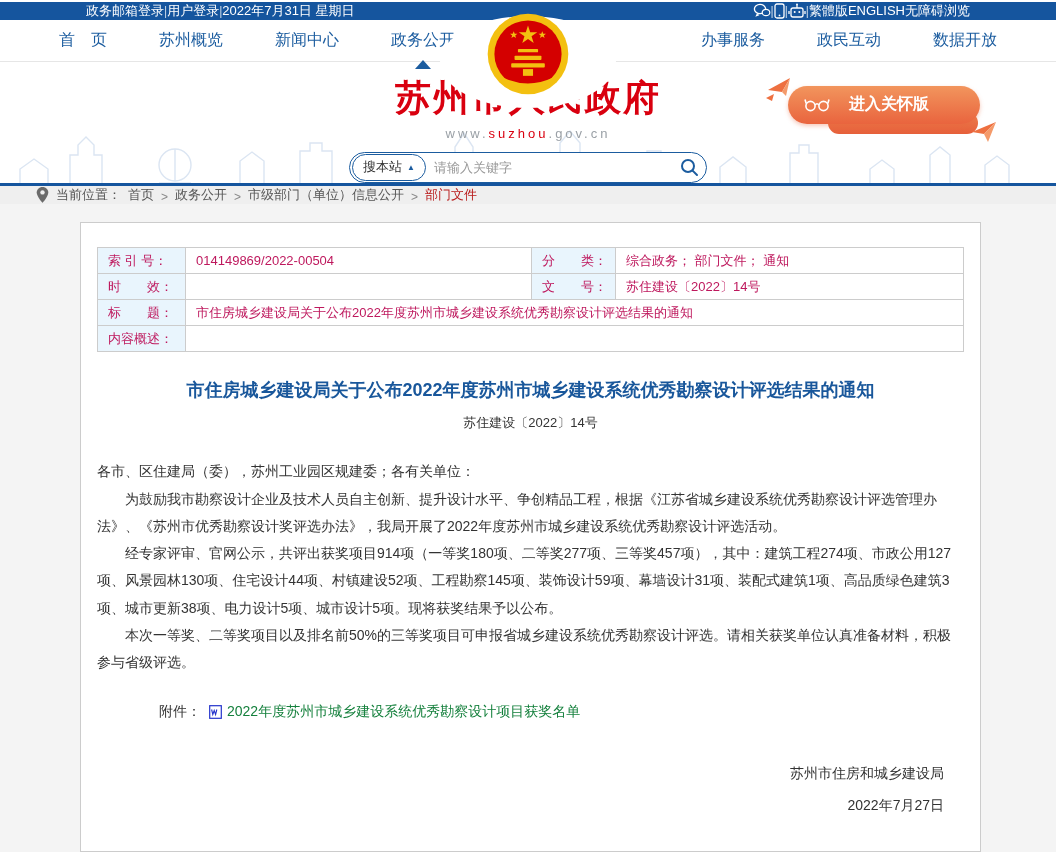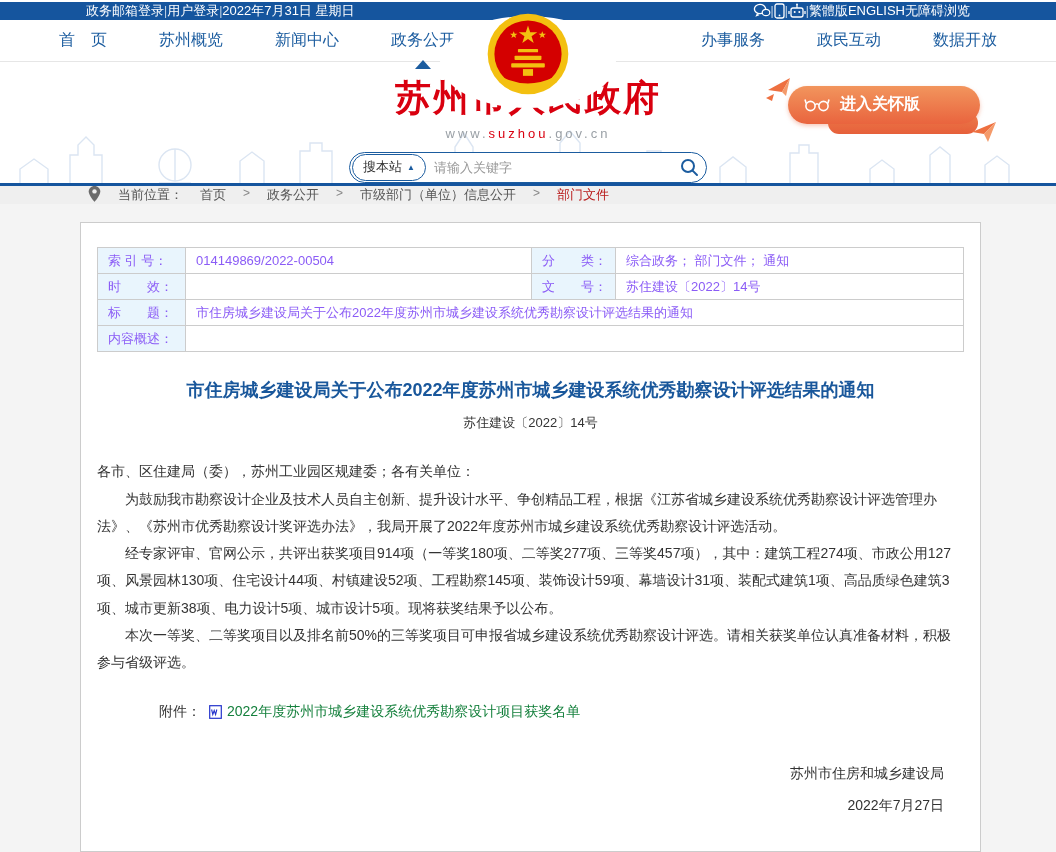--- a/index.html
+++ b/index.html
@@ -45,40 +45,40 @@
   .search-input { flex:1; border:none; outline:none; font-size:13px; color:#333; padding:0 8px; background:transparent; }
   .search-input::placeholder { color:#999; }
   .search-btn { width:34px; height:29px; border:none; background:transparent; display:flex; align-items:center; justify-content:center; cursor:pointer; }
 
   
   .care-wrap { position:absolute; right:76px; top:24px; z-index:2; }
   .care-tail { position:absolute; right:2px; top:26px; width:150px; height:22px;
     border-radius:12px; background:linear-gradient(180deg,#ef8350,#e65f3a); }
   .care-btn { position:relative; width:192px; height:38px; border-radius:19px;
     background:linear-gradient(180deg,#f2955d,#e9643e); color:#fff; font-size:16px; font-weight:bold;
-    display:flex; align-items:center; gap:8px; padding:0 16px; cursor:pointer; box-shadow:0 2px 4px rgba(230,100,60,.35); }
+    display:flex; align-items:center; gap:17px; padding:0 16px; cursor:pointer; box-shadow:0 2px 4px rgba(230,100,60,.35); }
   .plane { position:absolute; }
 
   
   .blue-divider { height:7px; background:#15559e; }
 
   
-  .crumbbar { height:33px; background:#efefef; display:flex; align-items:flex-start; gap:17px;
-    padding-left:88px; font-size:13px; color:#555; }
+  .crumbbar { height:33px; background:#efefef; display:flex; align-items:flex-end; gap:7px;
+    padding-left:36px; font-size:13px; color:#555; }
   .crumbbar .crumb { color:#555; cursor:pointer; }
   .crumbbar .crumb.active { color:#b91c1c; }
   .crumb-sep { color:#888; font-size:12px; }
 
   
   .main-area { flex:1; background:#f4f4f4; }
   .card { width:901px; margin:18px 0 0 80px; background:#fff; border:1px solid #ccc;
     min-height:568px; padding:24px 16px 30px; }
 
   table.meta { width:100%; border-collapse:collapse; font-size:13px; table-layout:fixed; }
-  table.meta td { border:1px solid #ccc; height:26px; padding:2px 10px; color:#8b5cf6; vertical-align:middle; }
+  table.meta td { border:1px solid #ccc; height:26px; padding:2px 10px; color:#be185d; vertical-align:middle; }
   td.lbl { background:#e9f5fd; color:#444; white-space:nowrap; }
   .w-lbl1 { width:88px; } .w-val1 { width:346px; } .w-lbl2 { width:84px; }
 
   .art-title { margin-top:26px; text-align:center; font-size:18px; font-weight:bold; color:#19579b; }
   .art-docnum { margin-top:12px; text-align:center; font-size:13px; color:#333; }
   .art-body { margin-top:26px; font-size:14px; color:#333; line-height:1.95; }
   .art-body p.indent { text-indent:2em; }
   .attach-line { margin-top:26px; font-size:14px; color:#333; padding-left:62px; display:flex; align-items:center; gap:2px; }
   .attach-link { color:#15803d; text-decoration:none; cursor:pointer; }
   .doc-ico { margin:0 3px 0 6px; display:inline-flex; }

